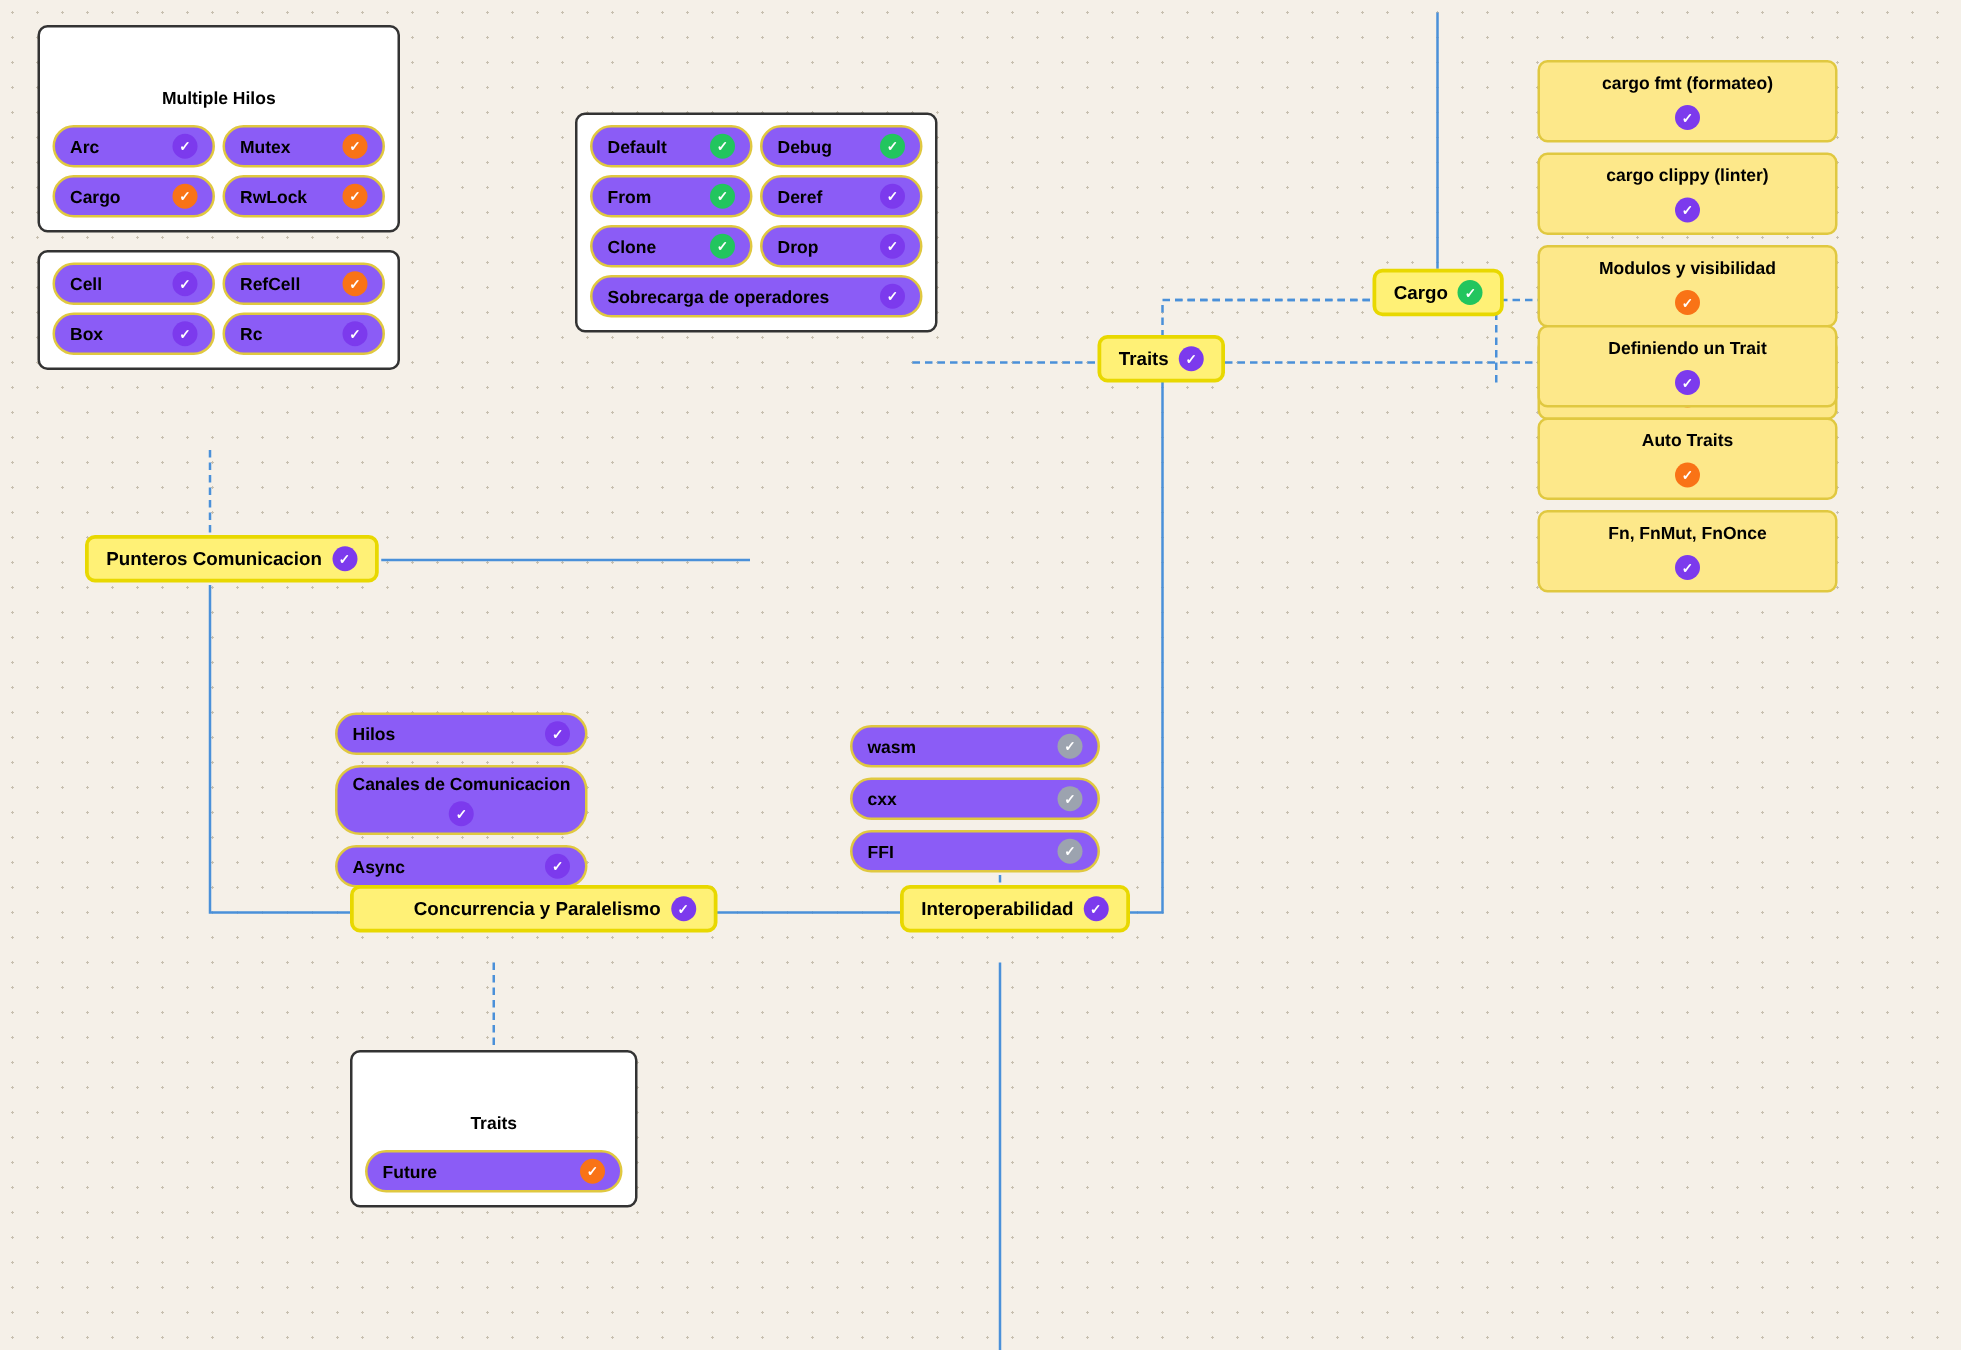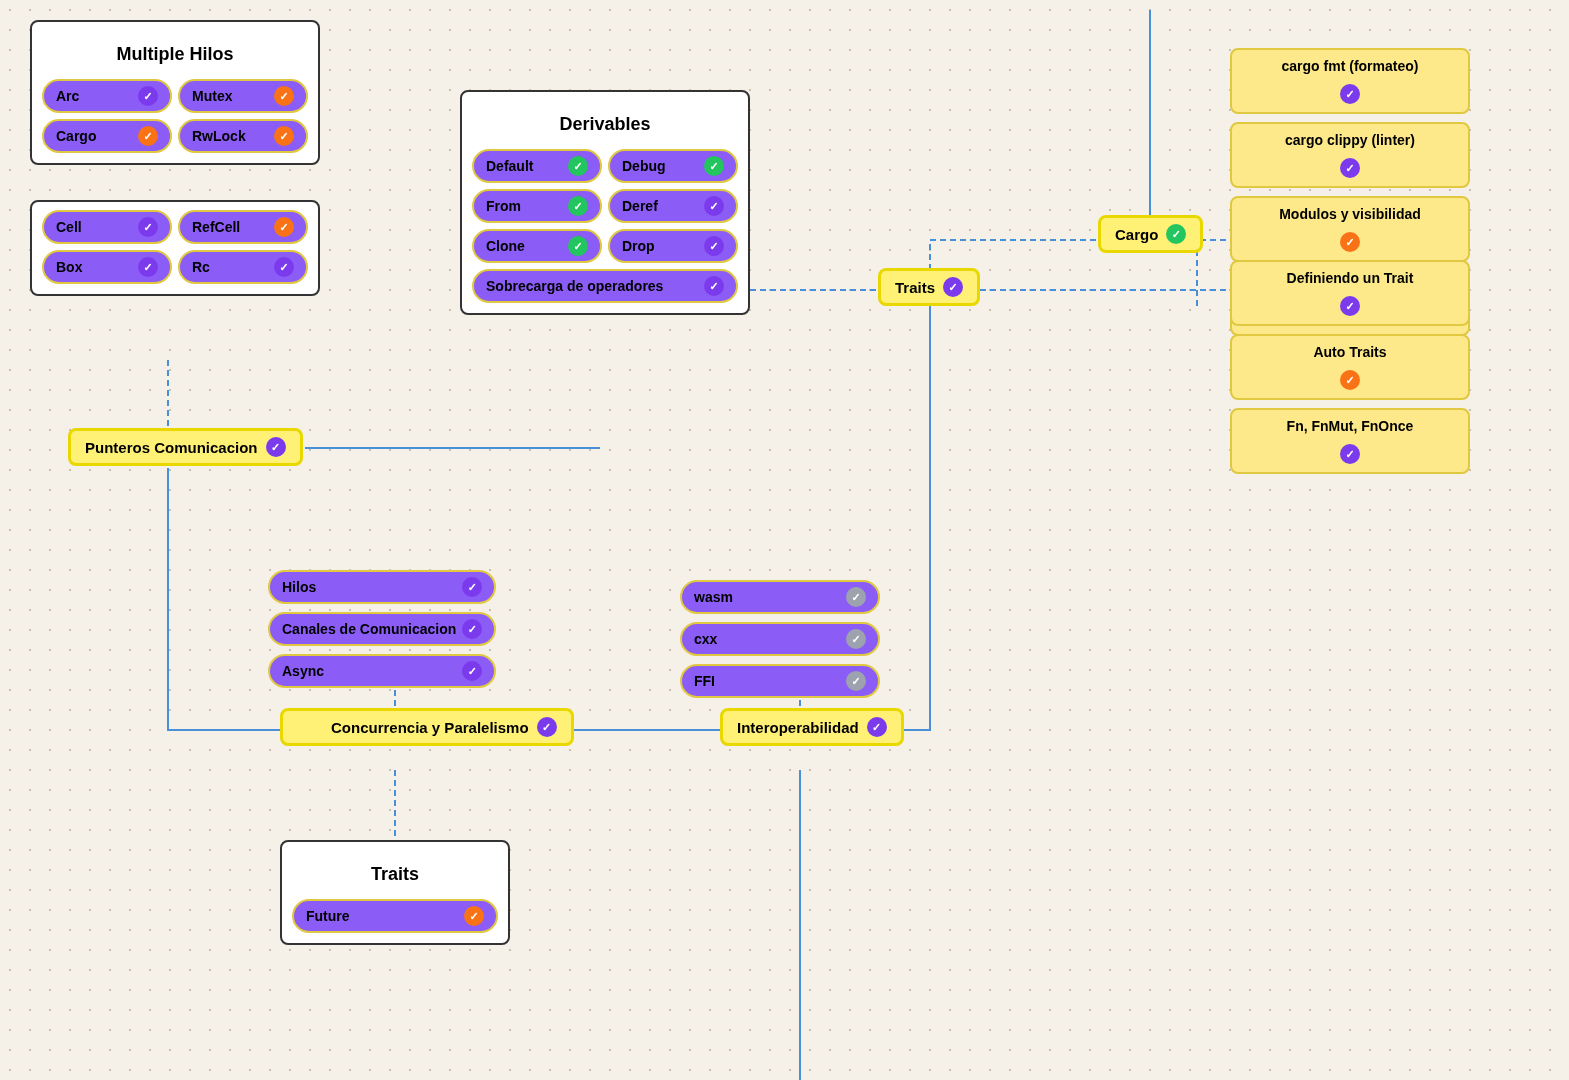--- a/index.html
+++ b/index.html
@@ -35,23 +35,24 @@
 
     .container-box {
       position: absolute;
       border: 2px solid #333;
       border-radius: 8px;
       background: white;
     }
 
     .container-title {
       text-align: center;
-      font-size: 18px;
+      font-size: 14px;
       font-weight: 700;
-      padding: 22px 0 6px;
+      padding: 8px 0 6px;
+      margin-top: 40px;
     }
 
     .container-items {
       display: grid;
       grid-template-columns: 1fr 1fr;
       gap: 6px;
       padding: 8px 10px 10px;
     }
 
     .container-items.single-col {
@@ -217,21 +218,20 @@
     </div>
   </div>
 </div>
 
 <div class="node-box yellow-outline" style="left:68px; top:428px;">
   <span>Punteros Comunicacion</span>
   <span class="check-icon check-purple">✓</span>
 </div>
 
 <div class="container-box" style="left:460px; top:90px; width:290px;">
-  <div class="container-title">Derivables</div>
   <div class="container-items">
     <div class="item-pill">
       <span>Default</span>
       <span class="check-icon check-green">✓</span>
     </div>
     <div class="item-pill">
       <span>Debug</span>
       <span class="check-icon check-green">✓</span>
     </div>
     <div class="item-pill">
@@ -299,21 +299,21 @@
     <span>Fn, FnMut, FnOnce</span>
     <span class="check-icon check-purple">✓</span>
   </div>
 </div>
 
 <div style="position:absolute; left:268px; top:570px; display:flex; flex-direction:column; gap:8px;">
   <div class="item-pill" style="min-width:200px; justify-content:space-between;">
     <span>Hilos</span>
     <span class="check-icon check-purple">✓</span>
   </div>
-  <div class="item-pill" style="min-width:200px; justify-content:space-between;">
+  <div class="item-pill" style="min-width:200px; justify-content:space-between;flex-direction:column;">
     <span>Canales de Comunicacion</span>
     <span class="check-icon check-purple">✓</span>
   </div>
   <div class="item-pill" style="min-width:200px; justify-content:space-between;">
     <span>Async</span>
     <span class="check-icon check-purple">✓</span>
   </div>
 </div>
 
 <div class="node-box yellow-outline" style="left:280px; top:708px;padding-left:48px;">

